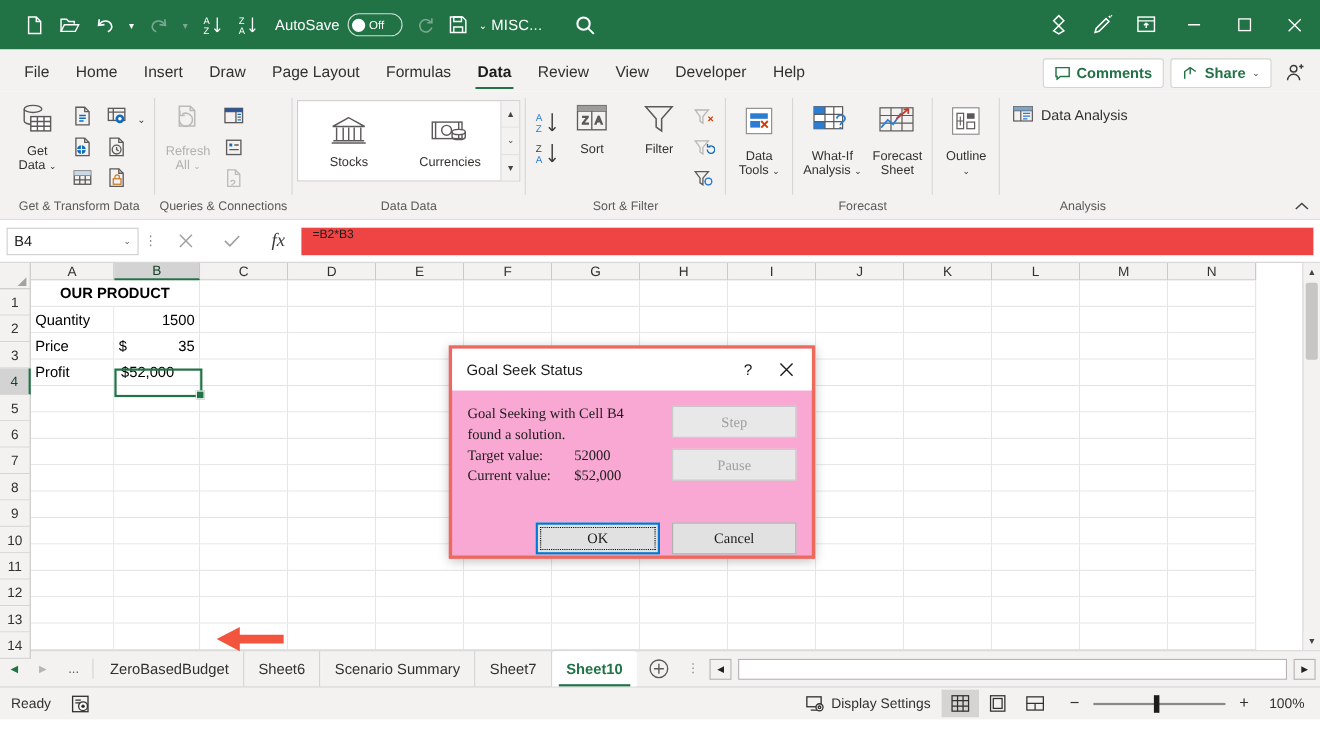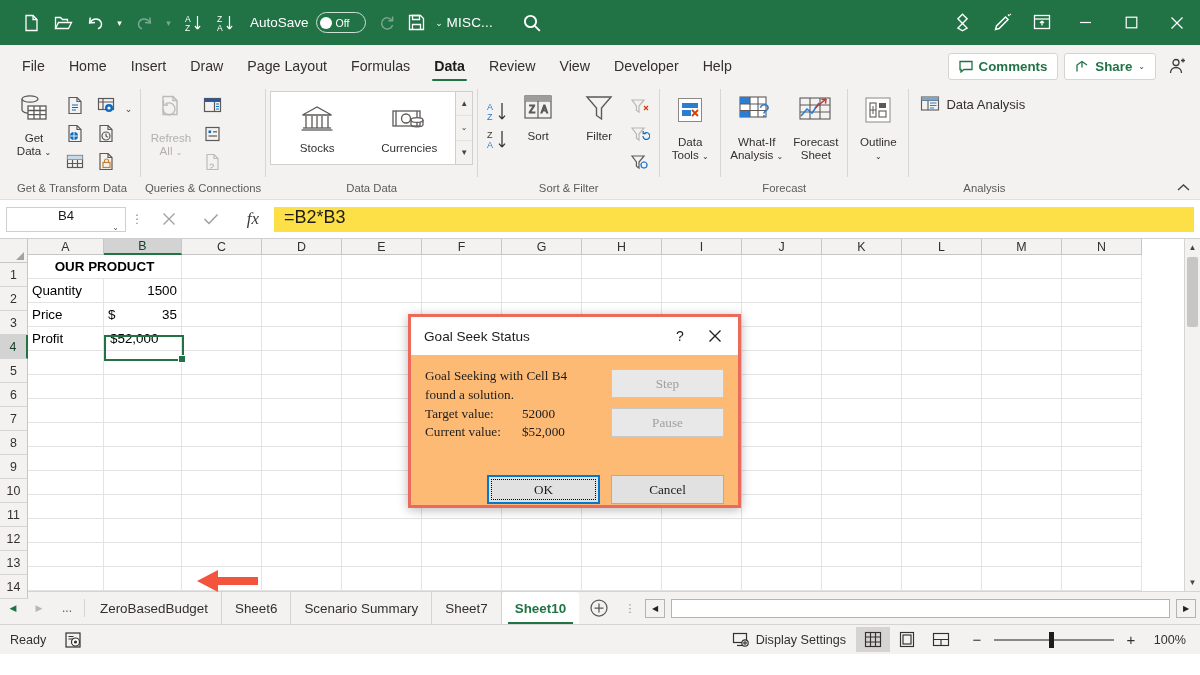--- a/index.html
+++ b/index.html
@@ -112,31 +112,30 @@
 
   
   .fbar{
     height:39px; display:flex; align-items:center; background:#fff; padding:0 6px;
     border-bottom:1px solid #d0cece; gap:0;
   }
   .namebox{
     width:120px; height:25px; border:1px solid #d0cece; background:#fff;
     display:flex; align-items:center; padding:0 6px; font-size:13.2px; color:#1d1c1b;
     cursor:pointer;
-    flex-direction:column;
   }
   .namebox .nb-caret{ margin-left:auto; font-size:8px; color:#555; }
   .fb-dots{ width:22px; text-align:center; color:#8a8886; font-size:12px; cursor:pointer;
             letter-spacing:0; line-height:8px;}
   .fb-ico{ width:42px; height:28px; display:flex; align-items:center; justify-content:center;
            color:#a19f9d; font-size:15px; cursor:pointer;}
   .fb-ico.fx{ color:#3b3a39; font-style:italic; font-family:"Liberation Serif", serif; font-size:17px;}
   .fb-input{
-    flex:1; height:25px; border:none; outline:none; font-size:18px; color:#1d1c1b;
-    padding-left:10px; background:#fde047; font-family:"Liberation Sans", sans-serif;
+    flex:1; height:25px; border:none; outline:none; font-size:11px; color:#1d1c1b;
+    padding-left:10px; background:#ef4444; font-family:"Liberation Sans", sans-serif;
   }
 
   
   .gridwrap{ position:relative; height:352px; display:flex; background:#fff;}
   .corner{
     width:28px; height:24px; background:#f3f2f1; border-right:1px solid #c6c6c6;
     border-bottom:1px solid #c6c6c6; position:relative; cursor:pointer; flex:none;
   }
   .corner::after{
     content:""; position:absolute; right:3px; bottom:2px;
@@ -182,21 +181,21 @@
   .vs-arrow{ height:17px; display:flex; align-items:center; justify-content:center;
              font-size:8px; color:#444; cursor:pointer; background:#f3f2f1;}
   .vs-thumb{ background:#c8c6c4; border-radius:2px; margin:1px 2px; height:70px; cursor:pointer;}
 
   
   .redarrow{ position:absolute; pointer-events:none; }
 
   
   .dlg{
     position:absolute; left:408px; top:314px; width:333px; height:194px;
-    background:#fdba74; border:3px solid #ec6a5c; box-shadow:0 2px 10px rgba(0,0,0,.28);
+    background:#f9a8d4; border:3px solid #ec6a5c; box-shadow:0 2px 10px rgba(0,0,0,.28);
     z-index:50; display:flex; flex-direction:column;
   }
   .dlg-title{
     height:38px; background:#fff; display:flex; align-items:center; padding:0 4px 0 13px;
     flex:none;
   }
   .dlg-title .t{ font-size:13.6px; color:#1d1c1b; }
   .dlg-title .sp{ margin-left:auto; }
   .dlg-help{ width:32px; height:30px; display:flex;align-items:center;justify-content:center;
              font-size:14px; color:#1d1c1b; cursor:pointer;}

